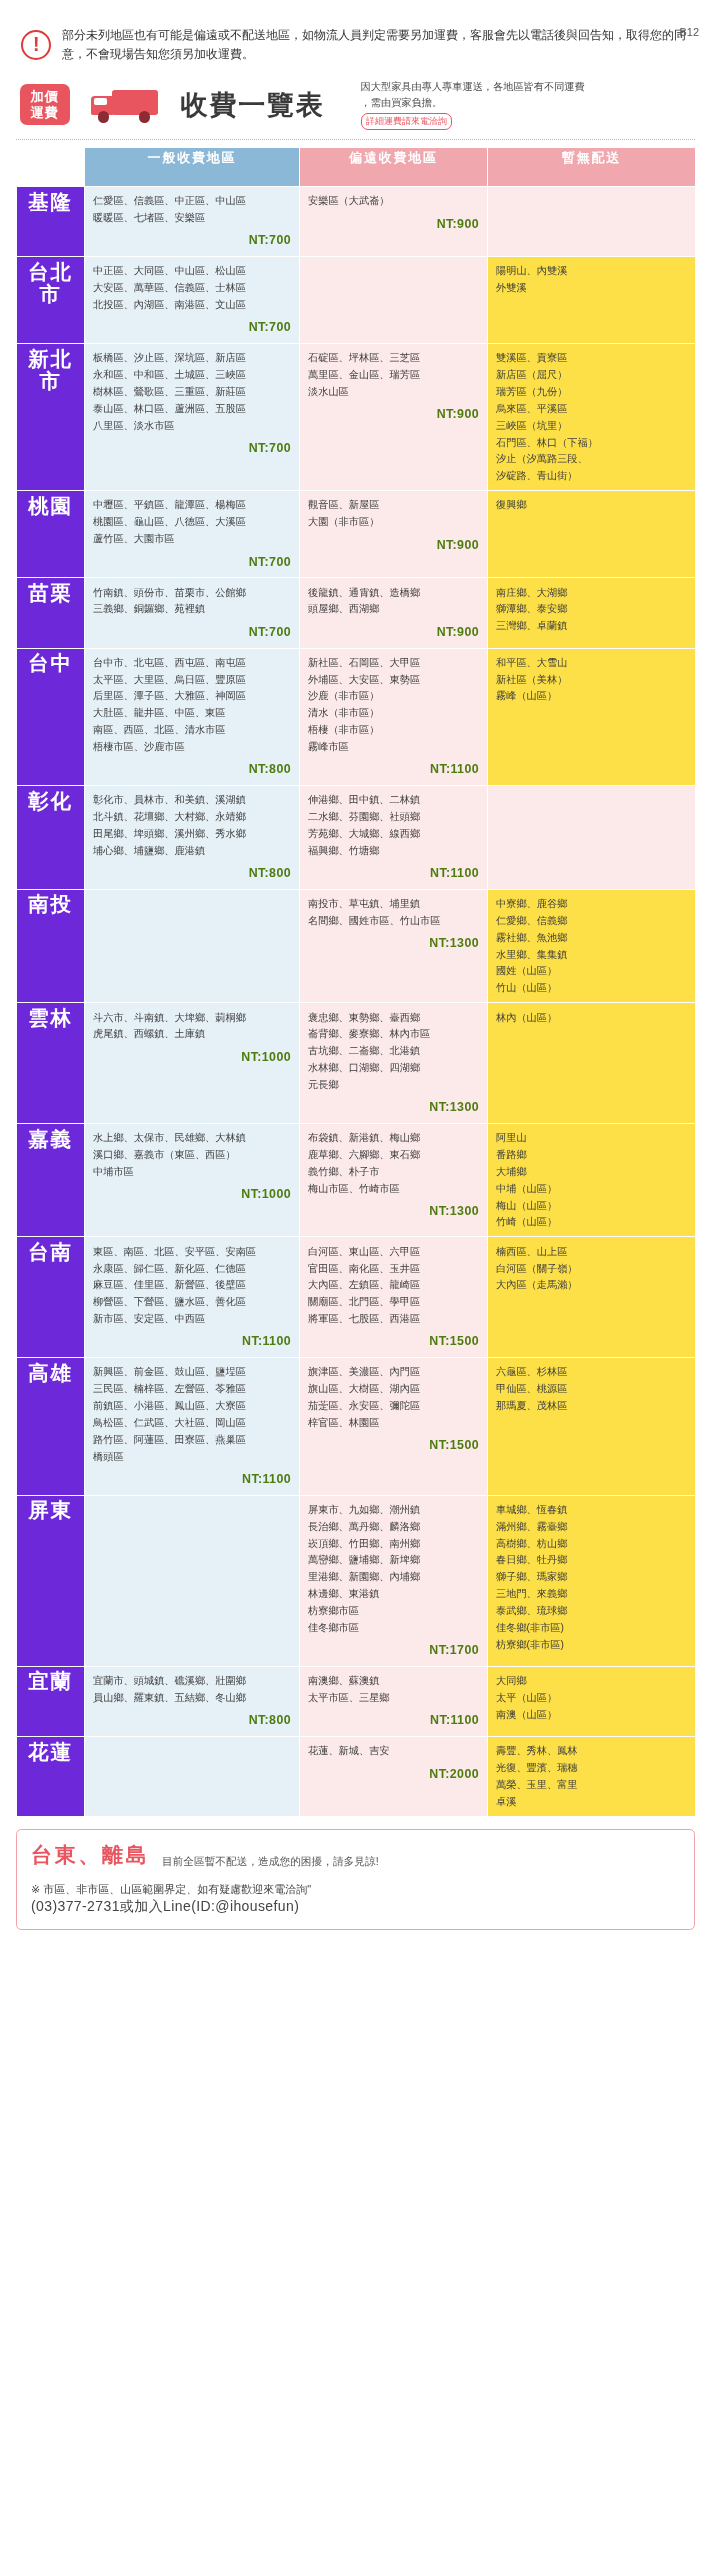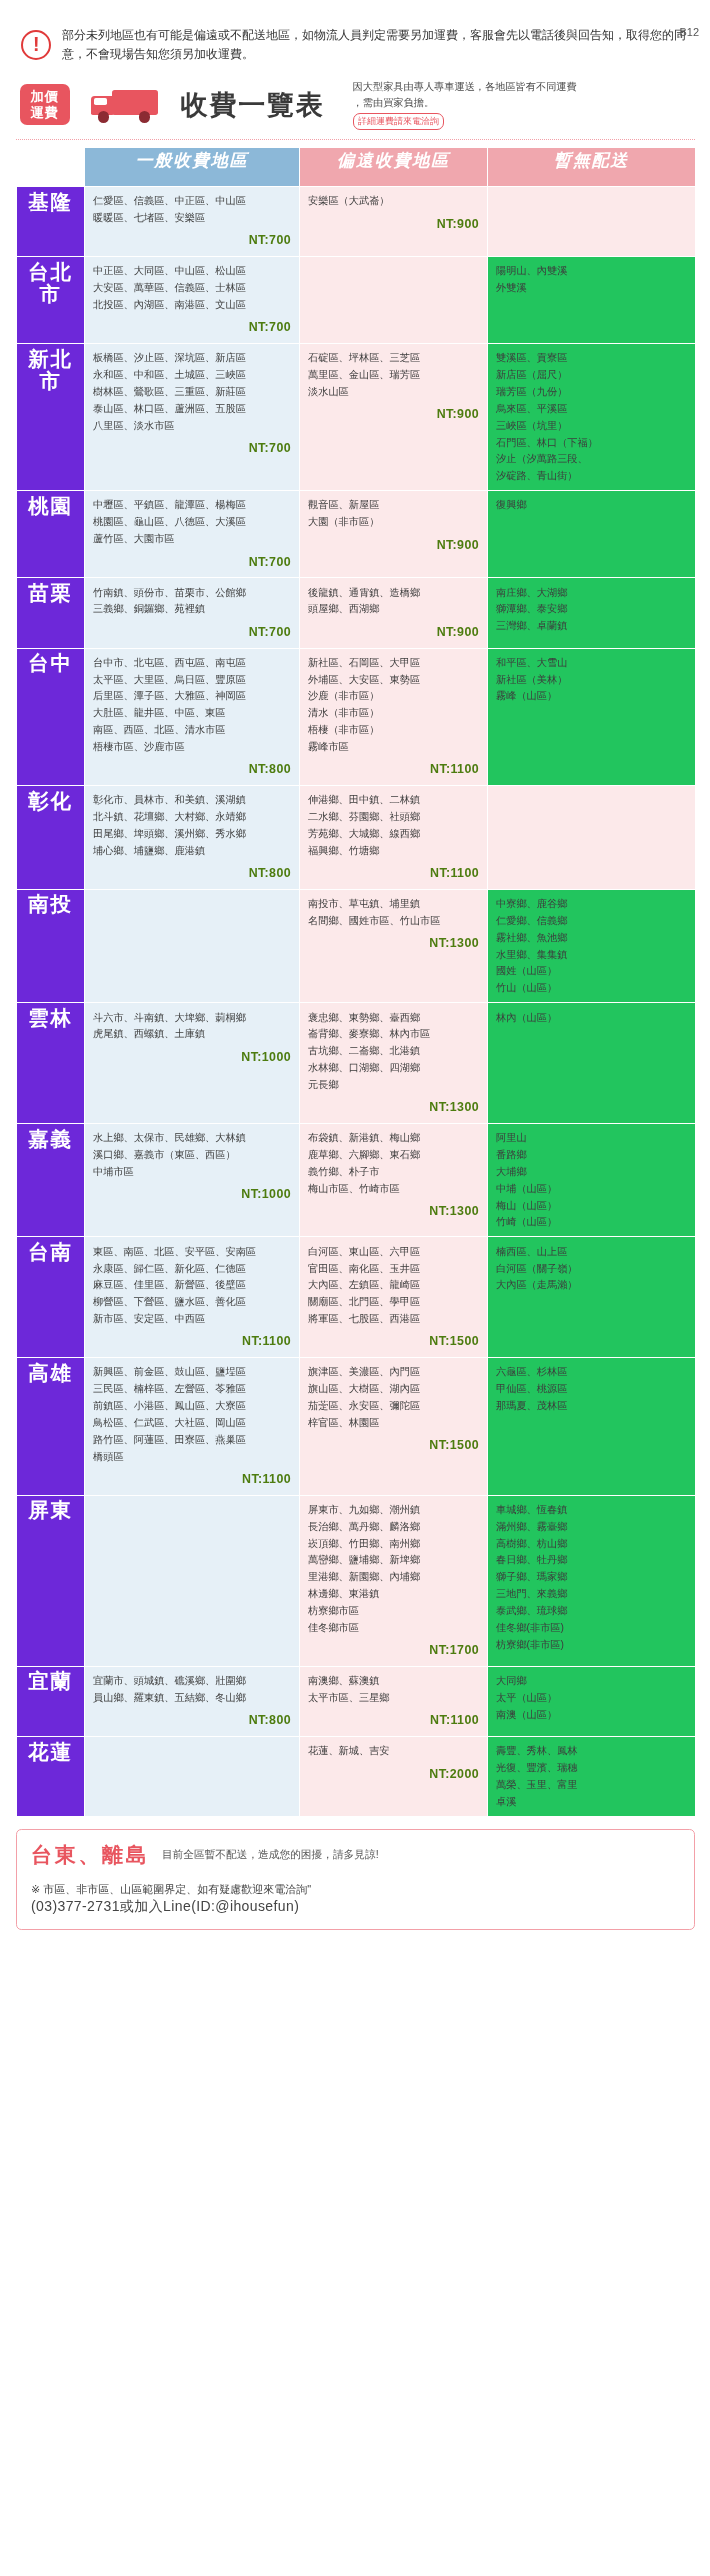--- a/index.html
+++ b/index.html
@@ -66,41 +66,40 @@
     background: #e8555f; border-radius: 2.7px;
   }
   .truck .w1, .truck .w2 {
     position: absolute; bottom: 0; width: 11.5px; height: 11.5px; border-radius: 50%;
     background: #8c2b33;
   }
   .truck .w1 { left: 7px; }
   .truck .w2 { left: 48px; }
   .title-main {
     font-size: 27px; font-weight: bold; color: #3a3a3a; letter-spacing: 1.8px;
-    margin-right: 7px;
+    margin-right: 15px;
   }
   .title-note { font-size: 10.2px; line-height: 1.5; color: #4a4a4a; }
   .title-note .tiny-btn {
     display:inline-block; margin-top:2.7px; font-size:9px; color:#e8555f;
     border:0.9px solid #e8555f; border-radius:7px; padding:0.9px 4.4px;
   }
 
   
   table.fee { width: 100%; border-collapse: collapse; margin-top: 7px; table-layout: fixed; }
   table.fee th, table.fee td { vertical-align: top; }
   .col-region { width: 68px; }
   .col-a { width: 215px; }
   .col-b { width: 188px; }
   .col-c { width: 208px; }
 
   thead th {
-    height: 39px; font-size: 17px; font-weight: bold; letter-spacing: 1.8px;
+    height: 39px; font-size: 13px; font-weight: bold; letter-spacing: 1.8px;
     color: #ffffff; text-align: center; vertical-align: middle;
     border: 0.9px solid #ffffff;
-    font-style: italic;
   }
   th.h-blank { background: #ffffff; border: none; }
   th.h-a { background: #8cb8d8; }
   th.h-b { background: #f0a7ae; }
   th.h-c { background: #f0a7ae; }
 
   td.region {
     background: #6d28d9; color: #ffffff;
     font-size: 20.4px; font-weight: bold; letter-spacing: 1.8px;
     text-align: center; vertical-align: middle;
@@ -108,40 +107,40 @@
     padding: 3.6px 1.8px;
   }
   td.cell {
     border: 0.9px solid #ffffff;
     padding: 6.2px 8px 5.3px 8px;
     font-size: 10.2px; line-height: 1.65; color: #3c3c3c;
     position: relative;
   }
   td.cell.a { background: #e6f0f7; }
   td.cell.b { background: #fce9ea; }
-  td.cell.c { background: #22c55e; }
+  td.cell.c { background: #fde047; }
   td.cell.empty-a { background: #e6f0f7; }
   td.cell.empty-b { background: #fce9ea; }
   td.cell.empty-c { background: #fce9ea; }
 
   .price {
     text-align: right; font-weight: bold; color: #4d7c0f;
     font-size: 12.4px; margin-top: 3.6px; letter-spacing: 0.4px;
   }
   .cell-lines div { white-space: normal; }
 
   
   .bottom {
     margin-top: 12.4px;
     border: 1.8px solid #f3a0a8;
     border-radius: 5.3px;
     padding: 10.7px 14px 12.4px 14px;
     background: #ffffff;
   }
-  .bottom-row1 { display:flex; align-items: center; gap: 12.4px; }
+  .bottom-row1 { display:flex; align-items: flex-end; gap: 12.4px; }
   .bottom-title { font-size: 21px; font-weight: bold; color: #e8555f; letter-spacing: 2.7px; }
   .bottom-sub { font-size: 10.7px; color: #555; }
   .bottom-row2 { margin-top: 10.7px; font-size: 11px; color: #444; line-height: 1.7; }
   .bottom-row3 { font-size: 14px; color: #444; letter-spacing: 0.4px; }
 </style>
 </head>
 <body>
 
 <div class="page">
 

